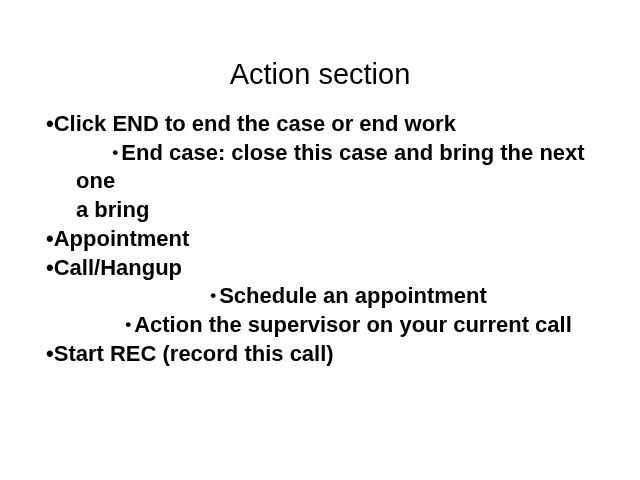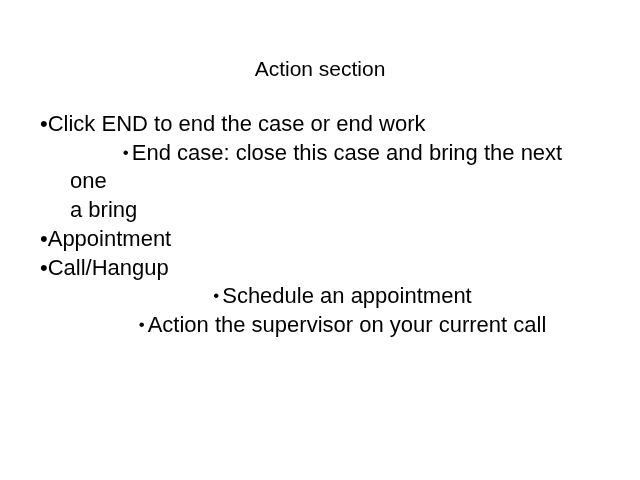--- a/index.html
+++ b/index.html
@@ -22,34 +22,35 @@
     background: #ffffff;
   }
 
   
   .slide-title {
     position: absolute;
     left: 40px;
     top: 38px;
     width: 560px;
     text-align: center;
-    font-size: 21px;
+    font-size: 29px;
     line-height: 34px;
     font-weight: normal;
     color: #000000;
     letter-spacing: 0px;
     white-space: nowrap;
   }
 
   
   .slide-body {
     position: absolute;
-    left: 40px;
+    left: 46px;
     top: 110px;
     width: 586px;
+    font-weight: bold;
   }
 
   .bullet-line {
     display: block;
     position: relative;
     font-size: 22px;
     line-height: 28.7px;
     color: #000000;
     white-space: nowrap;
   }
@@ -97,15 +98,16 @@
   <div class="slide-body">
 
   <div class="bullet-line level-1"><span class="bullet-glyph">•</span><span class="bullet-label">Click END to end the case or end work</span></div>
       <div class="bullet-line level-2"><span class="bullet-glyph">•</span><span class="bullet-label">End case: close this case and bring the next</span></div>
       <div class="bullet-line cont-2"><span class="bullet-label">one</span></div>
       <div class="bullet-line cont-2"><span class="bullet-label">a bring</span></div>
       <div class="bullet-line level-1"><span class="bullet-glyph">•</span><span class="bullet-label">Appointment</span></div>
       <div class="bullet-line level-1"><span class="bullet-glyph">•</span><span class="bullet-label">Call/Hangup</span></div>
       <div class="bullet-line level-2"><span class="bullet-glyph">•</span><span class="bullet-label">Schedule an appointment</span></div>
       <div class="bullet-line level-2"><span class="bullet-glyph">•</span><span class="bullet-label">Action the supervisor on your current call</span></div>
+      <div class="bullet-line level-1"><span class="bullet-glyph">•</span><span class="bullet-label">Start REC (record this call)</span></div>
     </div>
 
 </div>
 
 </body></html>

